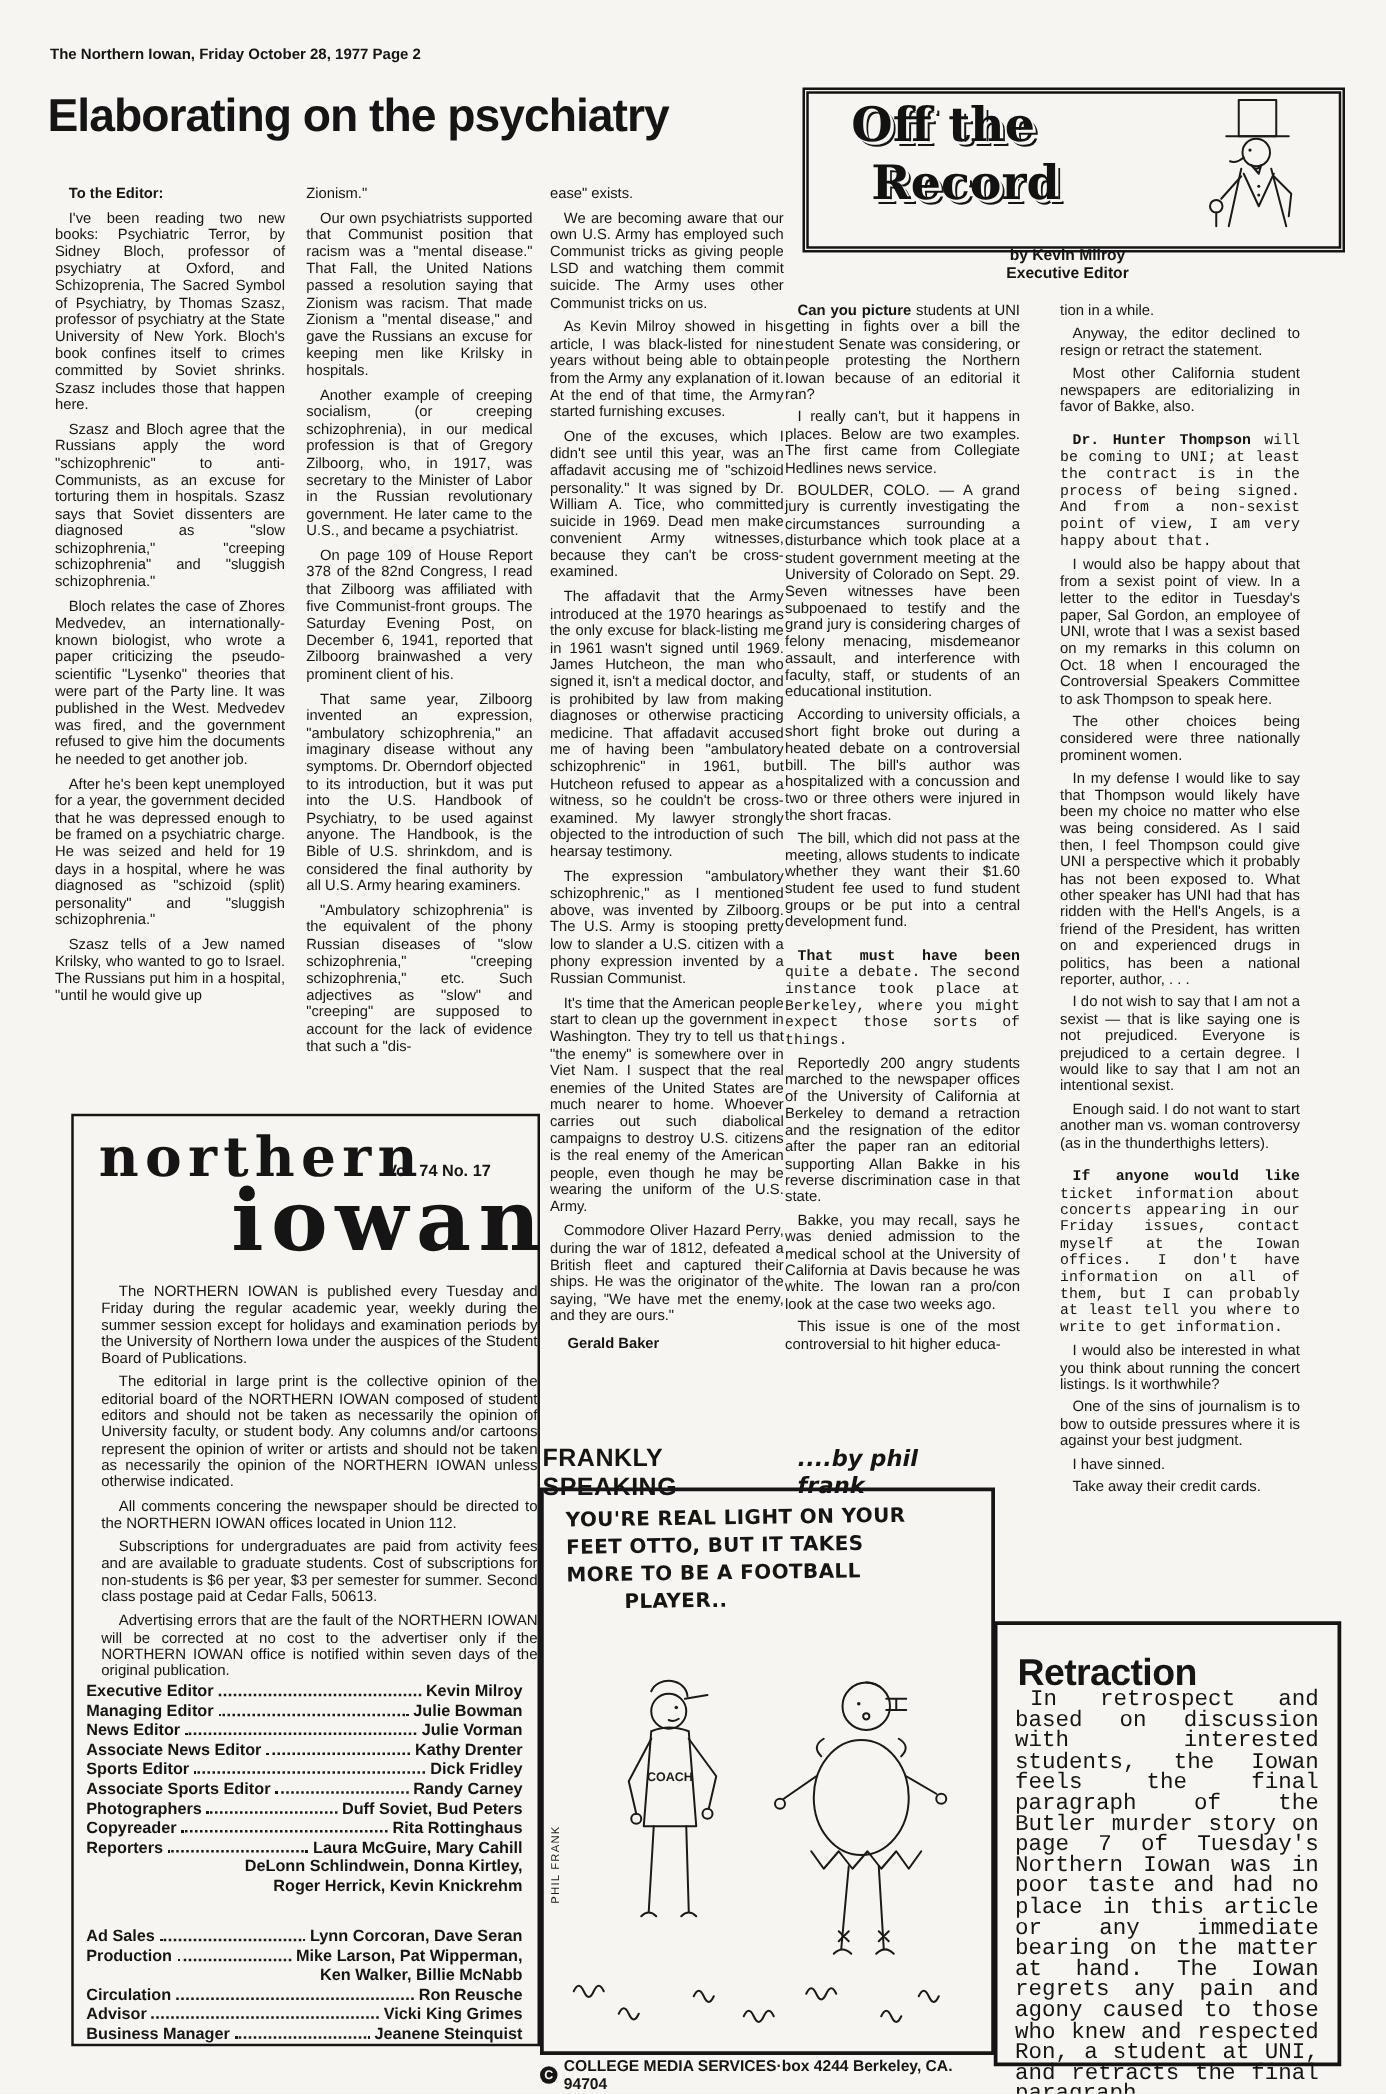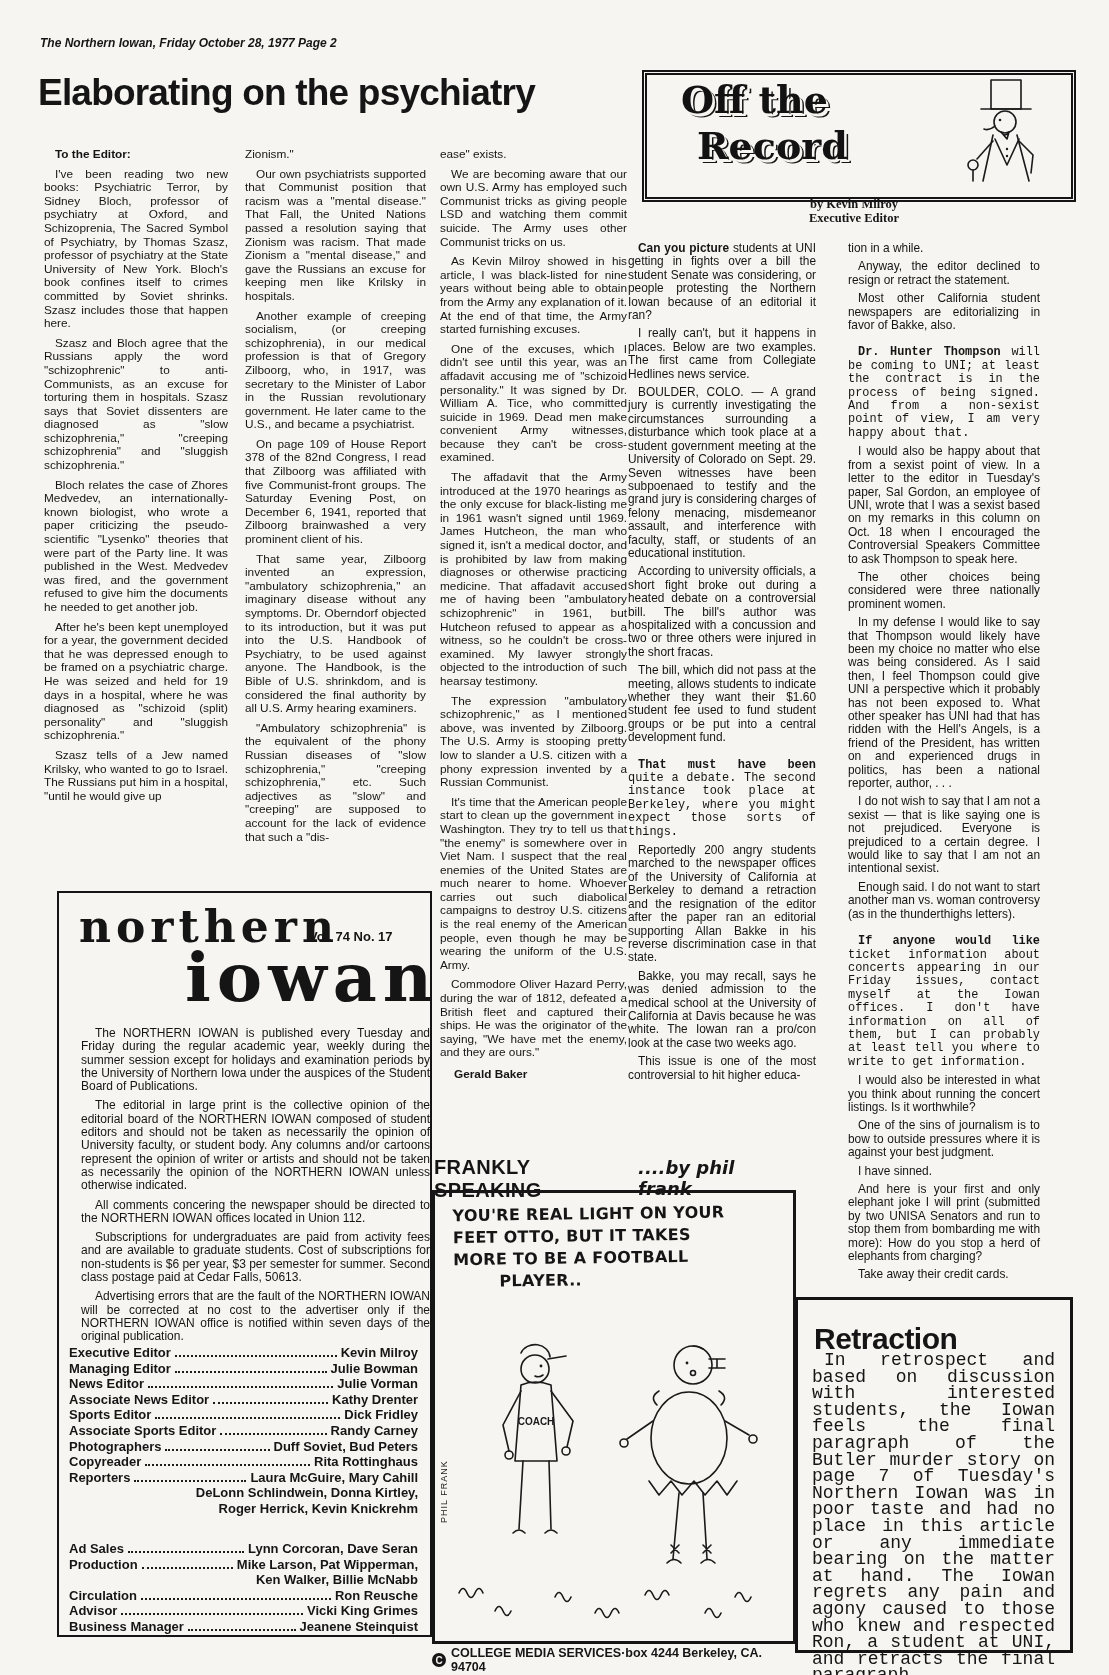--- a/index.html
+++ b/index.html
@@ -1,41 +1,41 @@
 <!DOCTYPE html>
 <html><head>
 <meta charset="utf-8">
 <style>
   html,body{margin:0;padding:0;}
   body{background:#e9e8e4;}
   #page{position:relative;width:1109px;height:1675px;background:#f6f5f1;color:#151515;
         font-family:"Liberation Sans", sans-serif;overflow:hidden;}
   .abs{position:absolute;}
 
-  .page-header{left:40px;top:36px;font-size:12px;font-weight:bold;font-style:italic;}
+  .page-header{left:40px;top:36px;font-size:12px;font-weight:bold;}
   .headline{left:38px;top:72px;font-size:37px;font-weight:bold;letter-spacing:-0.8px;}
 
   
   .col{font-size:11.8px;line-height:13.6px;text-align:justify;}
   .col p{margin:0 0 6px;text-indent:11px;}
   .col p.cont{text-indent:0;}
   .salutation{font-weight:bold;margin:0 0 3px;}
   .l1{left:44px;top:148px;width:184px;}
   .l2{left:245px;top:148px;width:181px;}
   .l3{left:440px;top:148px;width:187px;}
   .sig{font-weight:bold;margin-top:8px;text-indent:14px;}
 
   
   .otr-box{left:642px;top:70px;width:424px;height:122px;border:5px double #141414;}
   .otr-title{position:absolute;left:34px;top:2px;font-family:"DejaVu Serif",serif;font-weight:bold;
              font-size:38px;line-height:46px;color:#121212;
              text-shadow:2.5px 2.5px 0 #f6f5f1, 4px 4px 0 #141414;}
   .otr-title .t2{margin-left:16px;}
   .otr-man{position:absolute;right:10px;top:2px;}
-  .otr-byline{left:642px;top:197px;width:424px;text-align:center;font-size:12.5px;font-weight:bold;line-height:14px;font-family:Liberation Serif, serif;}
+  .otr-byline{left:642px;top:197px;width:424px;text-align:center;font-size:12.5px;font-weight:bold;line-height:14px;}
   .ocol{font-size:11.9px;line-height:13.4px;text-align:justify;}
   .ocol p{margin:0 0 5px;text-indent:10px;}
   .ocol p.cont{text-indent:0;}
   .ocol p.gap{margin-top:14px;font-family:Liberation Mono, monospace;}
   .lead{font-weight:bold;}
   .o1{left:628px;top:242px;width:188px;}
   .o2{left:848px;top:242px;width:192px;}
 
   
   .mast-box{left:57px;top:891px;width:371px;height:742px;border:2.5px solid #151515;}
@@ -159,21 +159,20 @@
     <p class="gap"><b class="lead">Dr. Hunter Thompson</b><span> will be coming to UNI; at least the contract is in the process of being signed. And from a non-sexist point of view, I am very happy about that.</span></p>
     <p><b class="lead"></b><span>I would also be happy about that from a sexist point of view. In a letter to the editor in Tuesday's paper, Sal Gordon, an employee of UNI, wrote that I was a sexist based on my remarks in this column on Oct. 18 when I encouraged the Controversial Speakers Committee to ask Thompson to speak here.</span></p>
     <p><b class="lead"></b><span>The other choices being considered were three nationally prominent women.</span></p>
     <p><b class="lead"></b><span>In my defense I would like to say that Thompson would likely have been my choice no matter who else was being considered. As I said then, I feel Thompson could give UNI a perspective which it probably has not been exposed to. What other speaker has UNI had that has ridden with the Hell's Angels, is a friend of the President, has written on and experienced drugs in politics, has been a national reporter, author, . . .</span></p>
     <p><b class="lead"></b><span>I do not wish to say that I am not a sexist — that is like saying one is not prejudiced. Everyone is prejudiced to a certain degree. I would like to say that I am not an intentional sexist.</span></p>
     <p><b class="lead"></b><span>Enough said. I do not want to start another man vs. woman controversy (as in the thunderthighs letters).</span></p>
     <p class="gap"><b class="lead">If anyone would like</b><span> ticket information about concerts appearing in our Friday issues, contact myself at the Iowan offices. I don't have information on all of them, but I can probably at least tell you where to write to get information.</span></p>
     <p><b class="lead"></b><span>I would also be interested in what you think about running the concert listings. Is it worthwhile?</span></p>
     <p><b class="lead"></b><span>One of the sins of journalism is to bow to outside pressures where it is against your best judgment.</span></p>
     <p><b class="lead"></b><span>I have sinned.</span></p>
-    <p><b class="lead"></b><span>And here is your first and only elephant joke I will print (submitted by two UNISA Senators and run to stop them from bombarding me with more): How do you stop a herd of elephants from charging?</span></p>
     <p><b class="lead"></b><span>Take away their credit cards.</span></p>
   </div>
 
   <div class="abs mast-box">
     <div class="mast-logo1">northern</div>
     <div class="mast-vol">Vol. 74 No. 17</div>
     <div class="mast-logo2">iowan</div>
     <div class="mast-paras">
       <p>The NORTHERN IOWAN is published every Tuesday and Friday during the regular academic year, weekly during the summer session except for holidays and examination periods by the University of Northern Iowa under the auspices of the Student Board of Publications.</p>
       <p>The editorial in large print is the collective opinion of the editorial board of the NORTHERN IOWAN composed of student editors and should not be taken as necessarily the opinion of University faculty, or student body. Any columns and/or cartoons represent the opinion of writer or artists and should not be taken as necessarily the opinion of the NORTHERN IOWAN unless otherwise indicated.</p>

